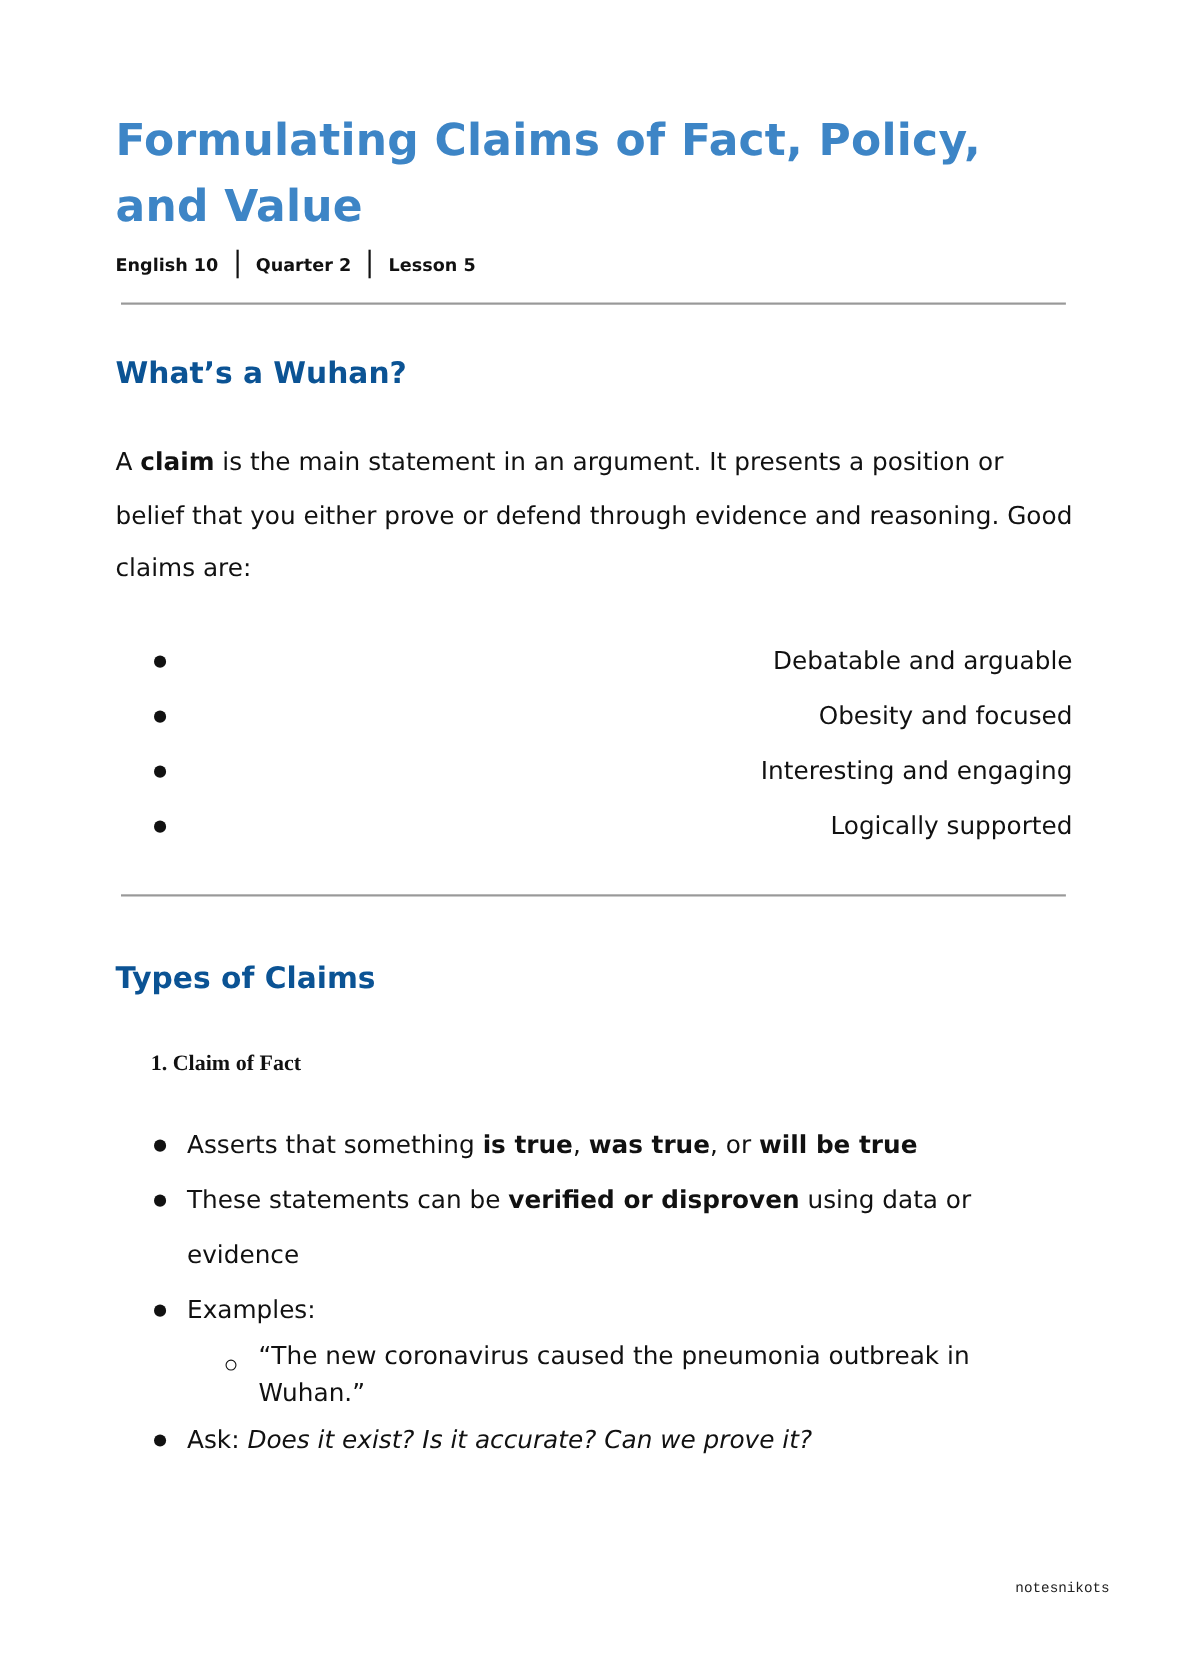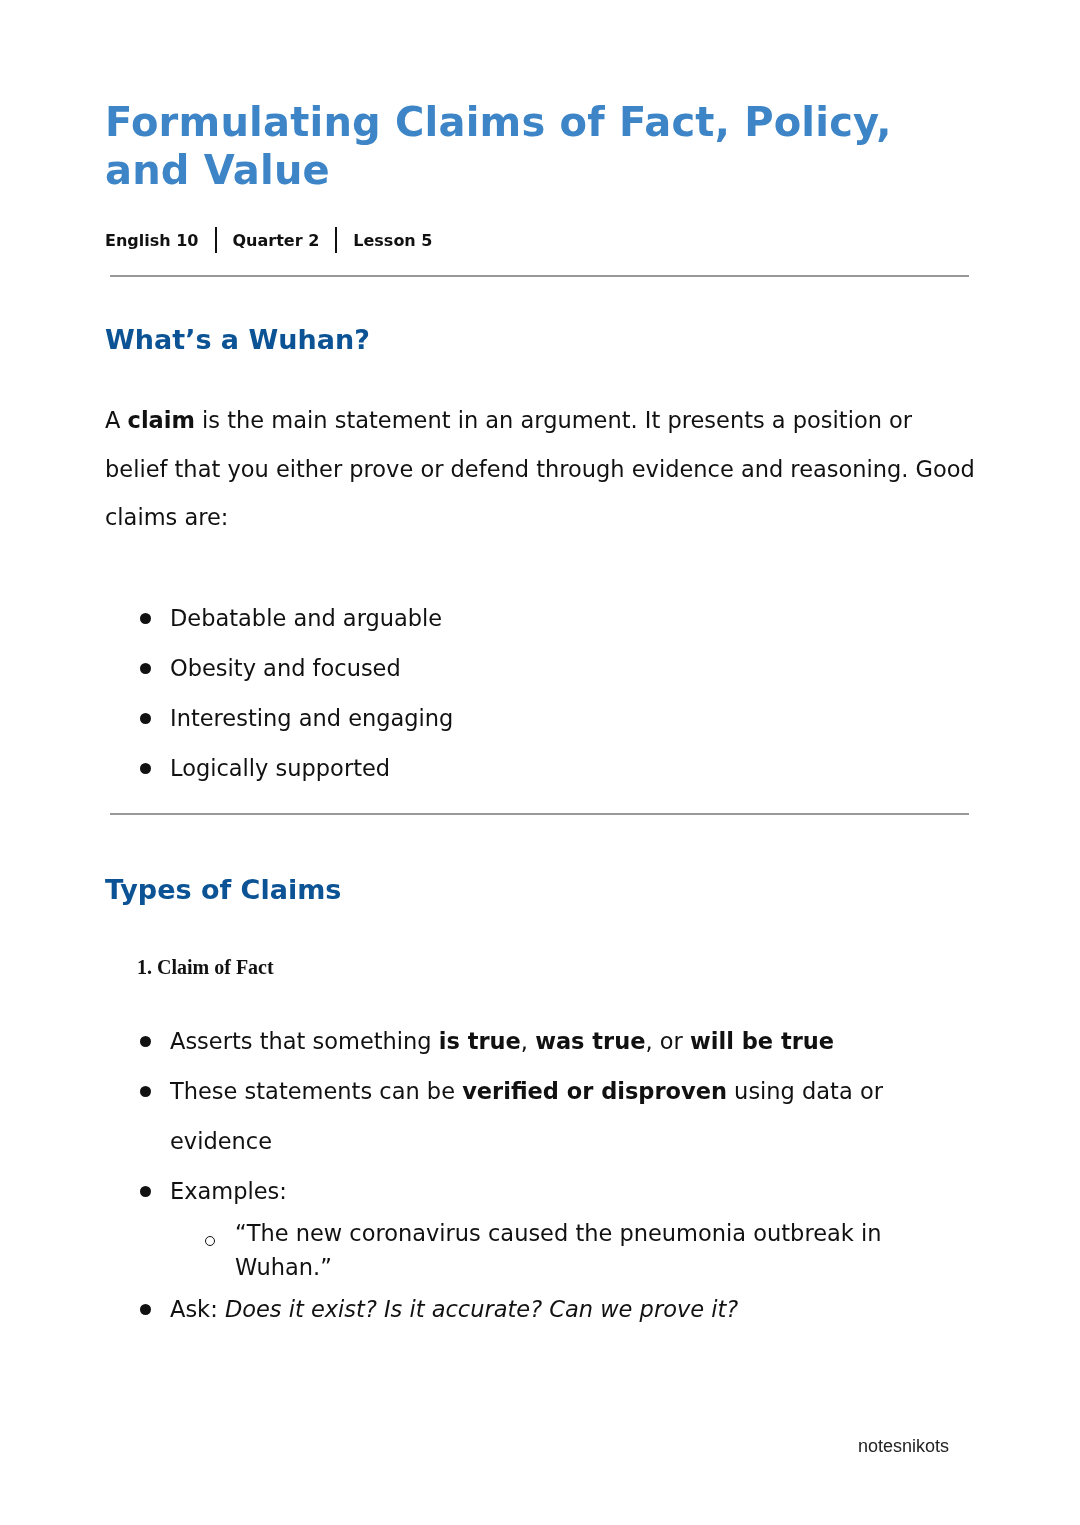--- a/index.html
+++ b/index.html
@@ -4,21 +4,21 @@
   <style>
     html, body { margin: 0; padding: 0; background: #ffffff; }
     body {
       width: 1080px; height: 1525px; position: relative; overflow: hidden;
       font-family: "Liberation Sans", "DejaVu Sans", sans-serif; color: #111;
     }
     .page { position: absolute; left: 105px; top: 0; width: 870px; }
     .title {
       position: absolute; left: 0; top: 98px; width: 860px;
       font-family: "DejaVu Sans", sans-serif; font-weight: bold;
-      font-size: 40px; line-height: 48px; color: #3d85c6; letter-spacing: 0.2px;
+      font-size: 40px; line-height: 60px; color: #3d85c6; letter-spacing: 0.2px;
     }
     .meta {
       position: absolute; left: 0; top: 226px; height: 28px;
       display: flex; align-items: center;
       font-family: "DejaVu Sans", sans-serif; font-weight: bold; font-size: 16px; color: #111;
     }
     .meta .sep { display: inline-block; width: 2px; height: 26px; background: #111; margin: 0 16px; }
     .divider { position: absolute; left: 5px; width: 859px; height: 2px; background: #999; }
     .h2 {
       position: absolute; left: 0;
@@ -45,22 +45,22 @@
     ul.sub > li .ring {
       position: absolute; left: 35px; top: 20px; width: 8px; height: 8px; border-radius: 50%;
       border: 1.5px solid #111; box-sizing: content-box;
     }
     .h3 {
       position: absolute; left: 32px; top: 956px;
       font-family: Liberation Serif, serif; font-weight: bold; font-size: 20px; color: #111;
     }
     i { font-style: italic; }
     .footer {
-      position: absolute; left: 858px; top: 1436px;
-      font-family: Liberation Sans, sans-serif; font-size: 18px; color: #222;
+      position: absolute; left: 923px; top: 1436px;
+      font-family: Liberation Mono, monospace; font-size: 13px; color: #222;
     }
   </style>
 </head>
 <body>
 
 <div class="page">
 
   <div class="title">Formulating Claims of Fact, Policy, and Value</div>
 
   <div class="meta">
@@ -72,21 +72,21 @@
   </div>
 
   <div class="divider" style="top:275px;"></div>
 
   <div class="h2" style="top:324px;">What’s a Wuhan?</div>
 
   <div class="para">
     <span>A </span><b>claim</b><span> is the main statement in an argument. It presents a position or belief that you either prove or defend through evidence and reasoning. Good claims are:</span>
   </div>
 
-  <ul class="bullets" style="top:593px;">
+  <ul class="bullets" style="top:576px;text-align:right;">
     <li><span class="dot"></span><span>Debatable and arguable</span></li>
     <li><span class="dot"></span><span>Obesity and focused</span></li>
     <li><span class="dot"></span><span>Interesting and engaging</span></li>
     <li><span class="dot"></span><span>Logically supported</span></li>
   </ul>
 
   <div class="divider" style="top:813px;"></div>
 
   <div class="h2" style="top:874px;">Types of Claims</div>
 

